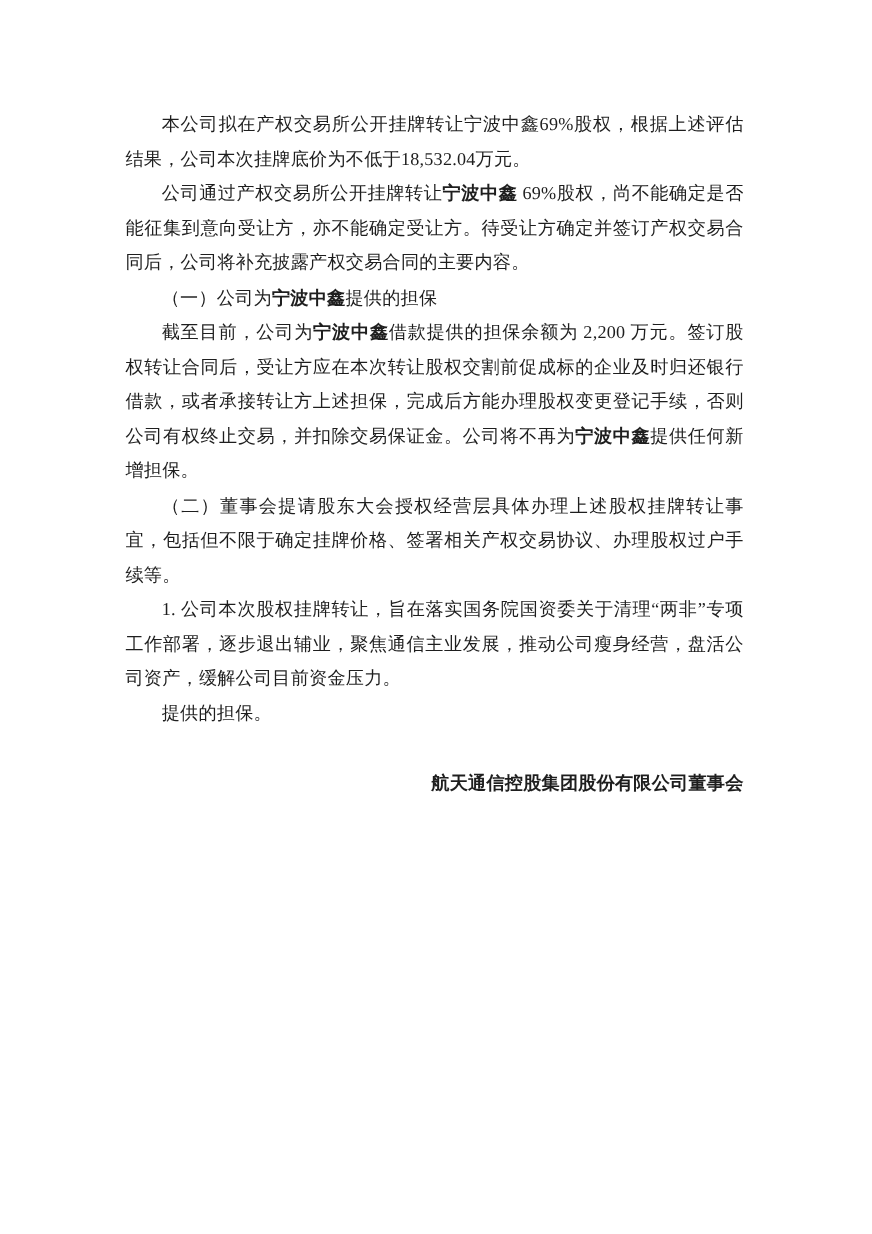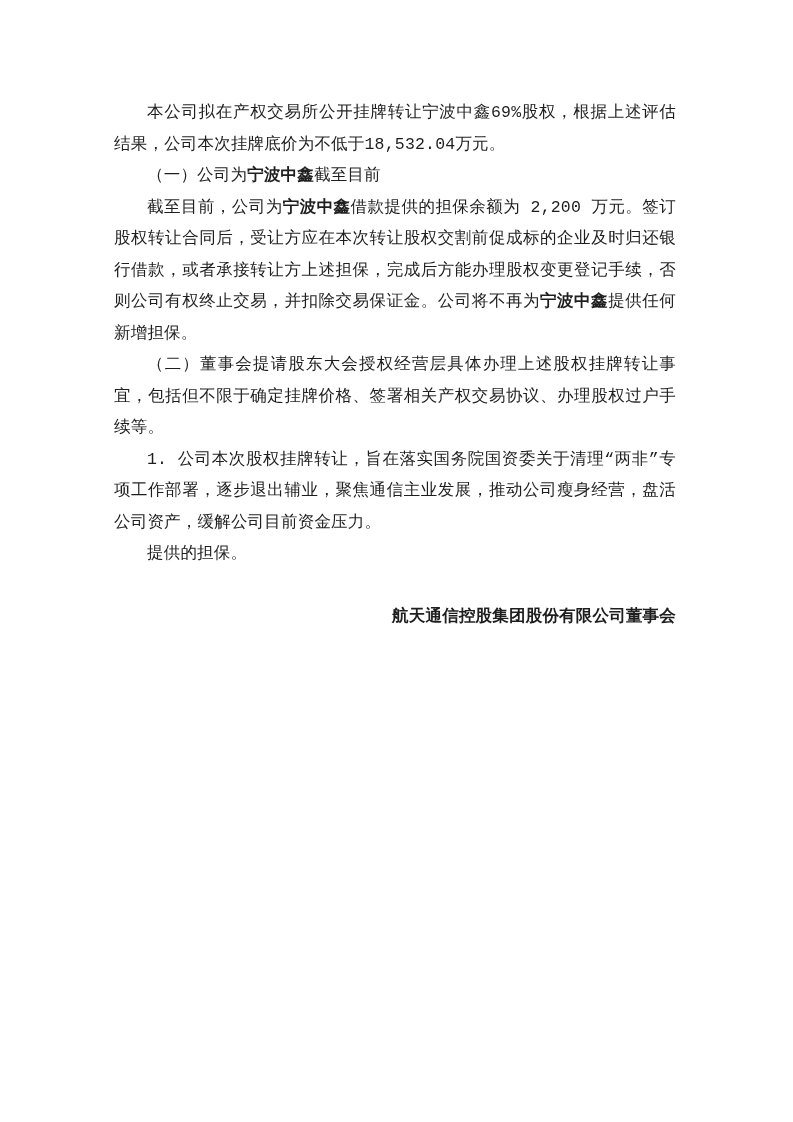--- a/index.html
+++ b/index.html
@@ -2,21 +2,21 @@
 <html><head>
 <meta charset="utf-8">
 <style>
   html, body { margin: 0; padding: 0; background: #ffffff; }
   .page {
     position: relative;
     width: 706px;
     height: 1122px;
     background: #ffffff;
     overflow: hidden;
-    font-family: Liberation Mono, monospace;
+    font-family: Liberation Serif, serif;
   }
   .content {
     position: absolute;
     left: 114px;
     top: 97px;
     width: 562px;
     font-size: 16.5px;
     line-height: 31.5px;
     color: #1e1e1e;
     text-align: justify;
@@ -43,23 +43,24 @@
   .sig-date { font-weight: normal; }
 </style>
 </head>
 <body>
 
 <div class="page">
   <div class="content">
 
     <p>本公司拟在产权交易所公开挂牌转让宁波中鑫69%股权，根据上述评估结果，公司本次挂牌底价为不低于18,532.04万元。</p>
 
+    <p><span>公司通过产权交易所公开挂牌转让</span><span class="b">宁波中鑫</span><span> 69%股权，尚不能确定是否能征集到意向受让方，亦不能确定受让方。待受让方确定并签订产权交易合同后，公司将补充披露产权交易合同的主要内容。</span></p>
 
 
-    <p><span>（一）公司为</span><span class="b">宁波中鑫</span><span>截至目前</span></p>
+    <p><span>（一）公司为</span><span class="b">宁波中鑫</span><span>提供的担保</span></p>
 
     <p><span>截至目前，公司为</span><span class="b">宁波中鑫</span><span>借款提供的担保余额为 2,200 万元。签订股权转让合同后，受让方应在本次转让股权交割前促成标的企业及时归还银行借款，或者承接转让方上述担保，完成后方能办理股权变更登记手续，否则公司有权终止交易，并扣除交易保证金。公司将不再为</span><span class="b">宁波中鑫</span><span>提供任何新增担保。</span></p>
 
     <p>（二）董事会提请股东大会授权经营层具体办理上述股权挂牌转让事宜，包括但不限于确定挂牌价格、签署相关产权交易协议、办理股权过户手续等。</p>
 
 
     <p>1. 公司本次股权挂牌转让，旨在落实国务院国资委关于清理“两非”专项工作部署，逐步退出辅业，聚焦通信主业发展，推动公司瘦身经营，盘活公司资产，缓解公司目前资金压力。</p>
 
 
     <p class="closing">提供的担保。</p>

